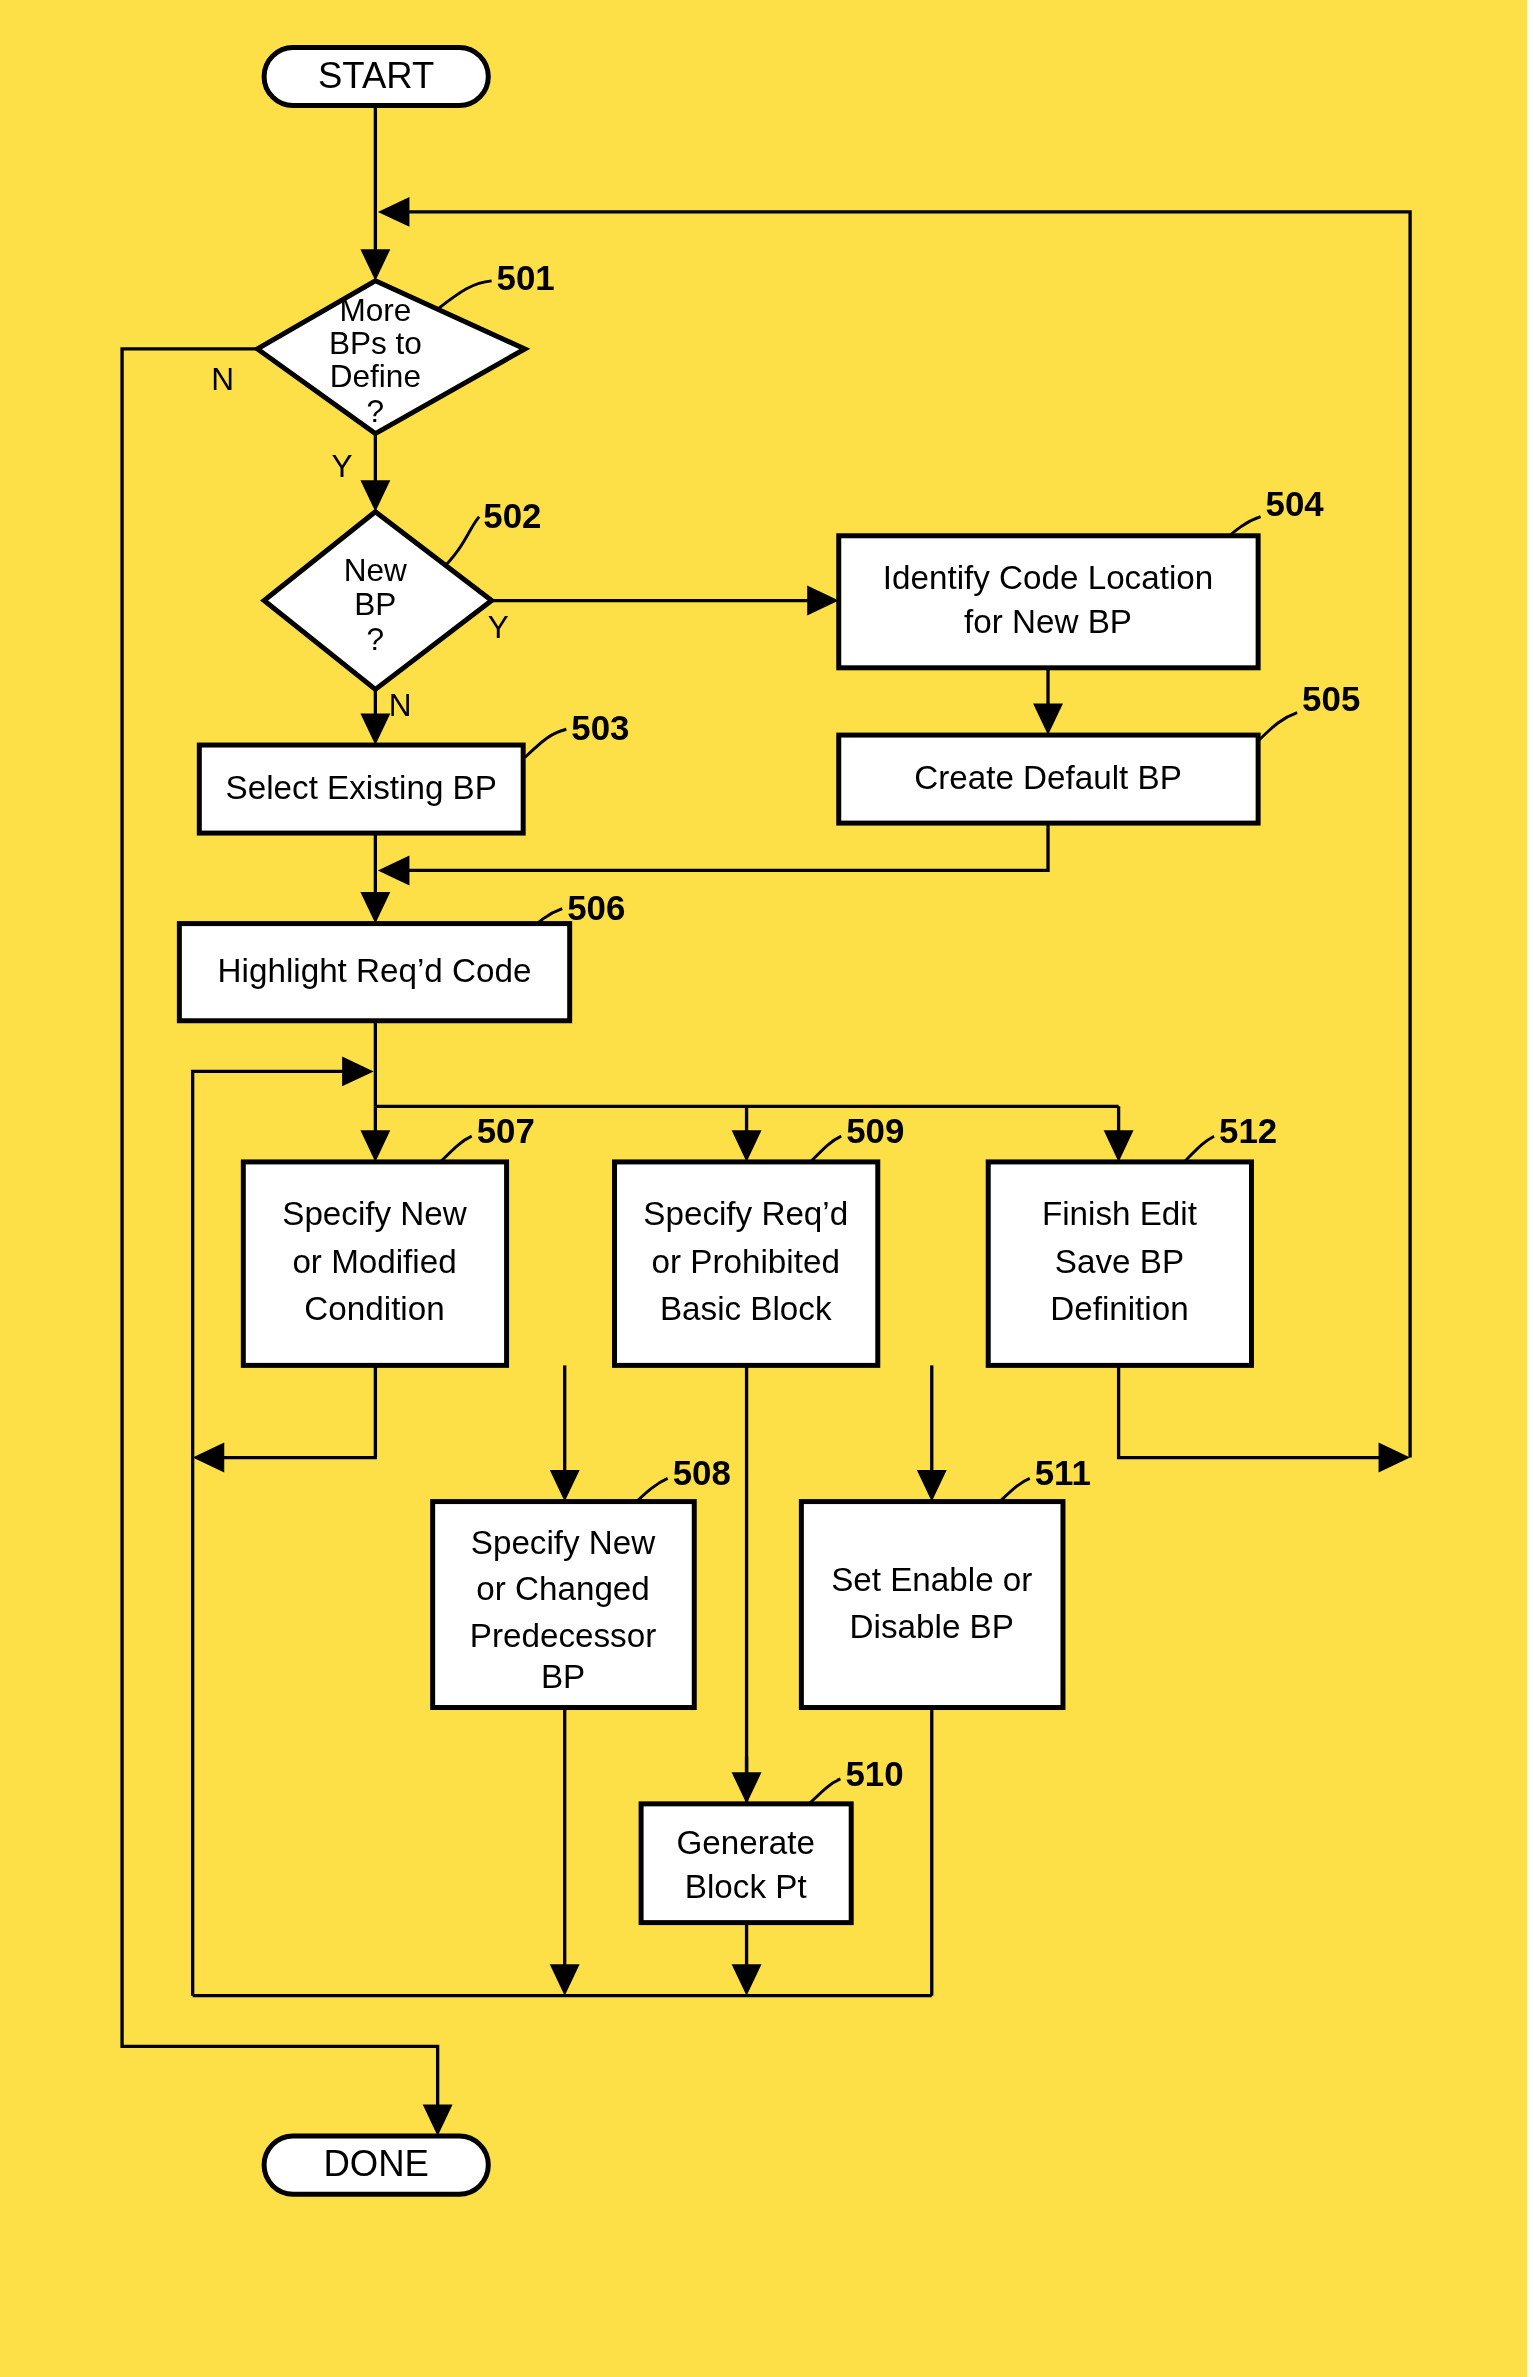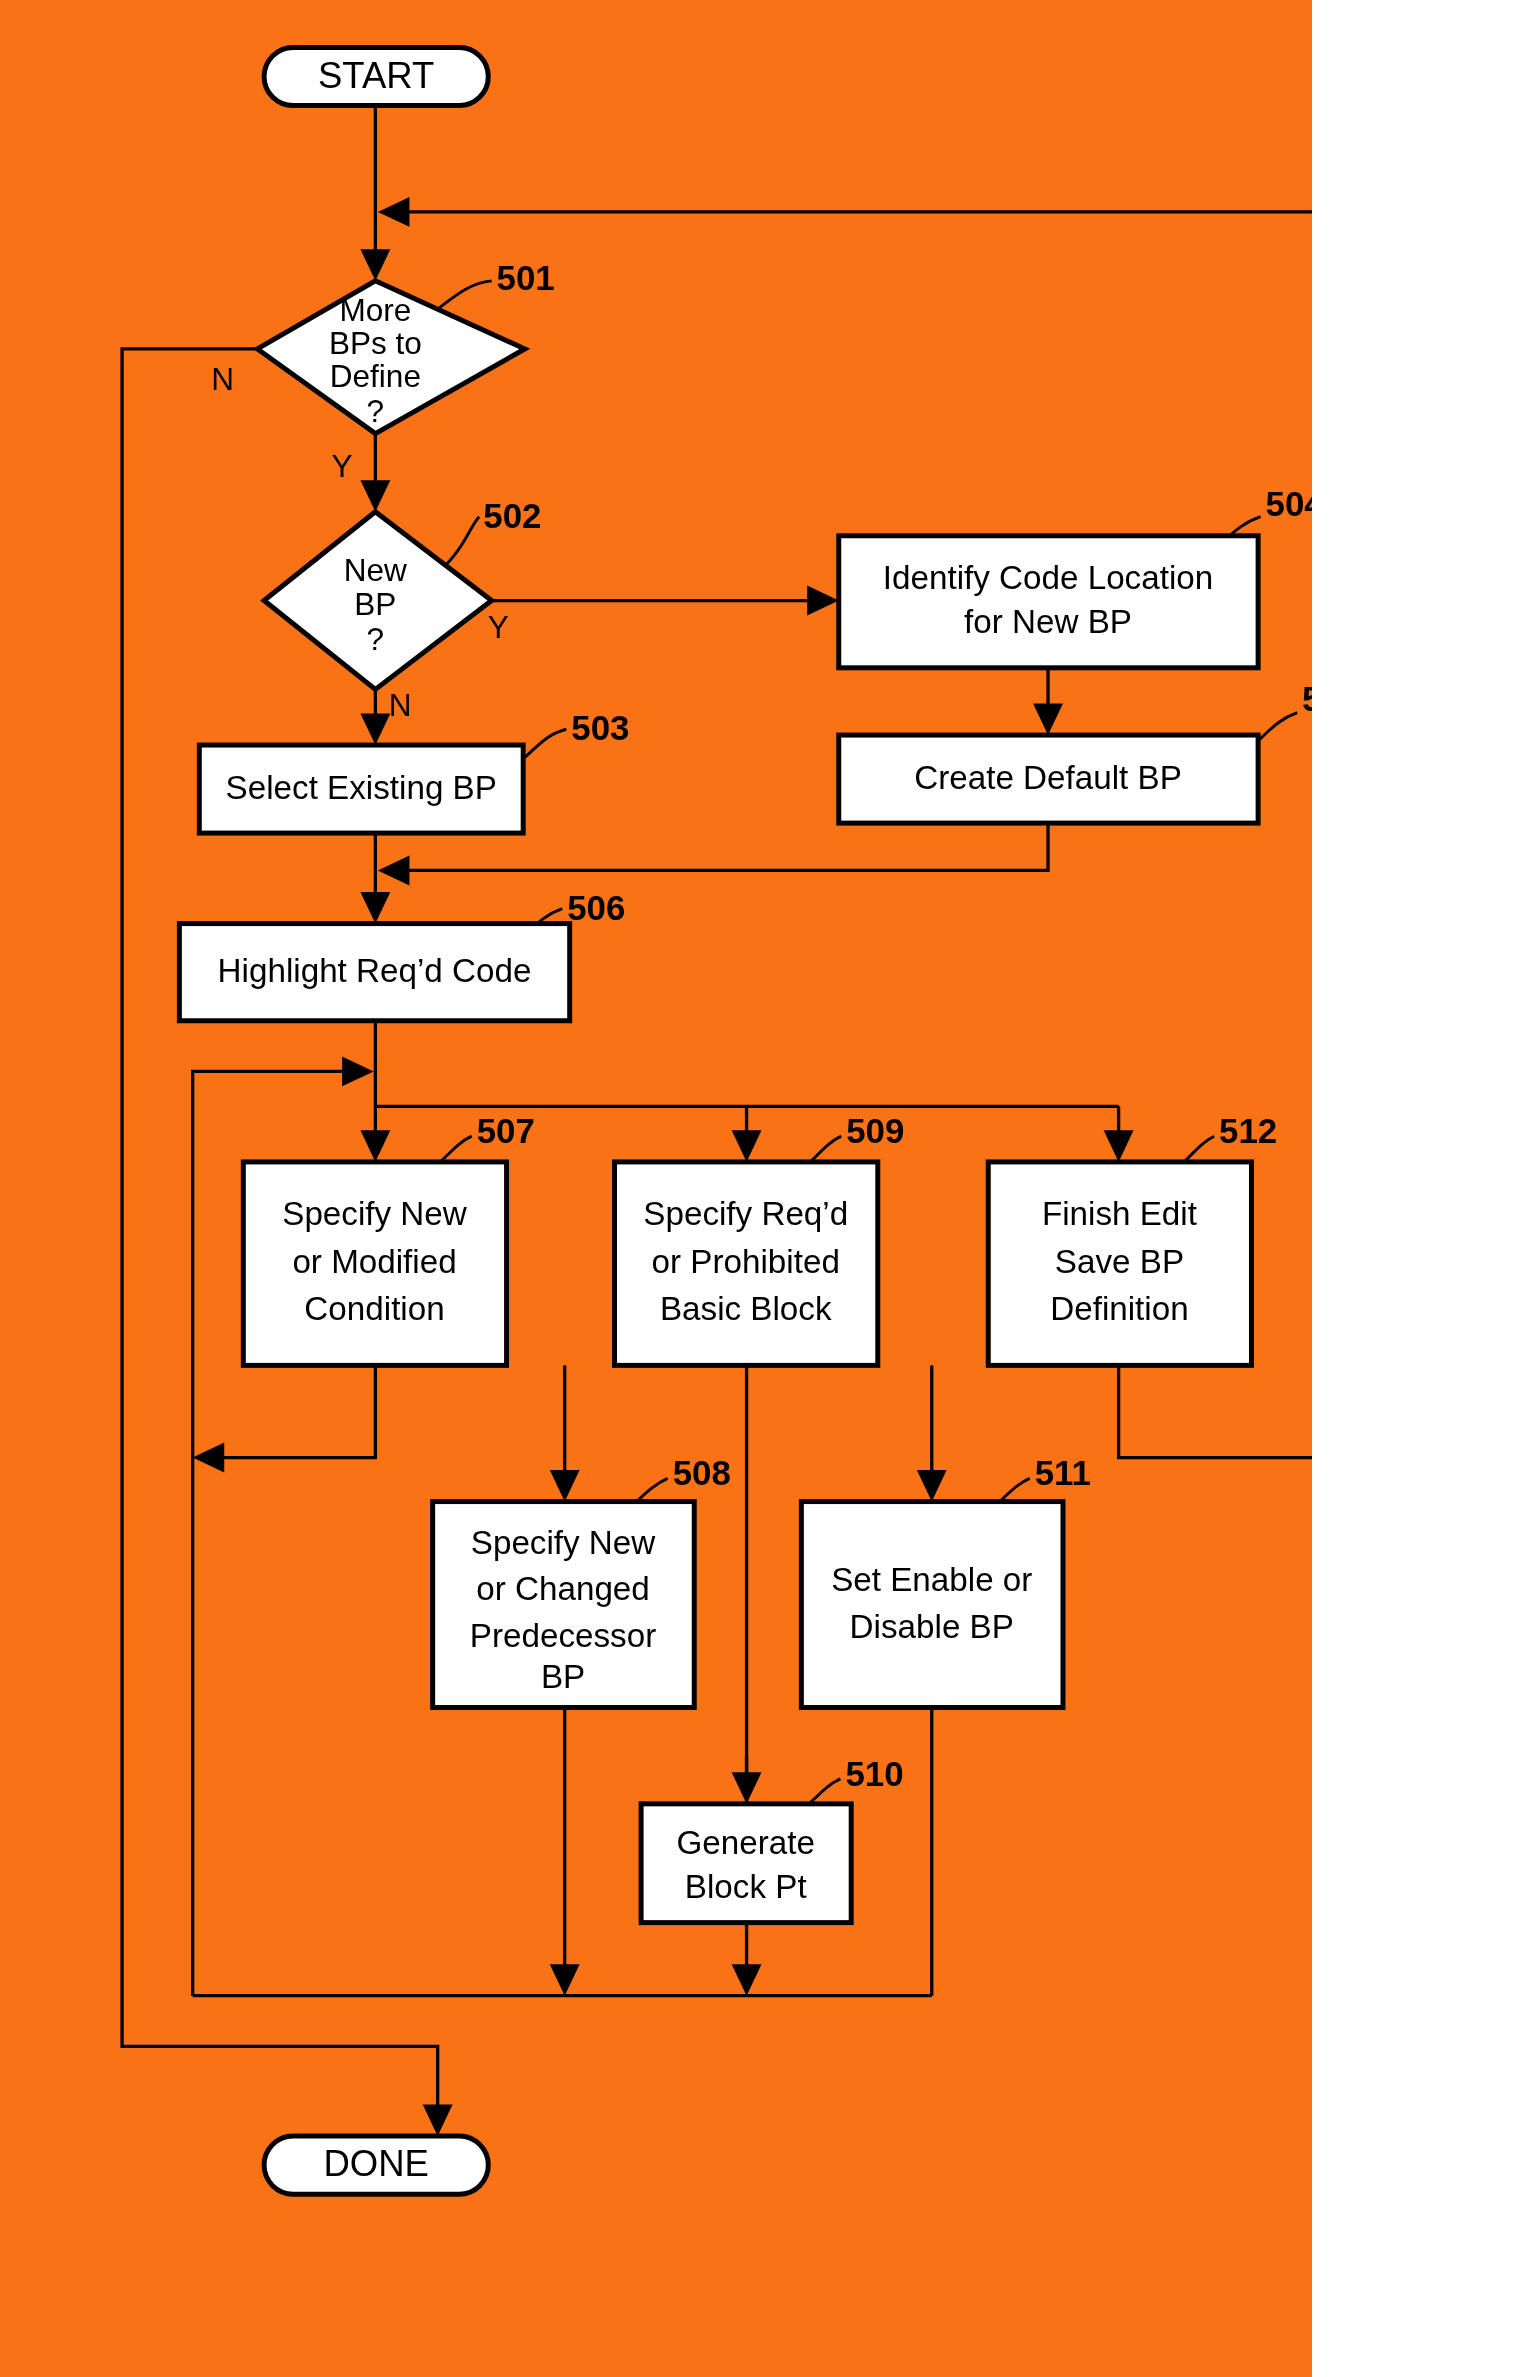--- a/index.html
+++ b/index.html
@@ -5,23 +5,23 @@
   html, body {
     margin: 0;
     padding: 0;
     background: #ffffff;
   }
   body {
     font-family: "Liberation Sans", sans-serif;
   }
   #figure-root {
     position: relative;
-    width: 1312px;
+    width: 1527px;
     height: 2377px;
-    background: #f97316;
+    background: #fde047;
     overflow: hidden;
   }
   svg#flowchart {
     position: absolute;
     left: 0;
     top: 0;
     width: 1533px;
     height: 2377px;
     display: block;
   }

